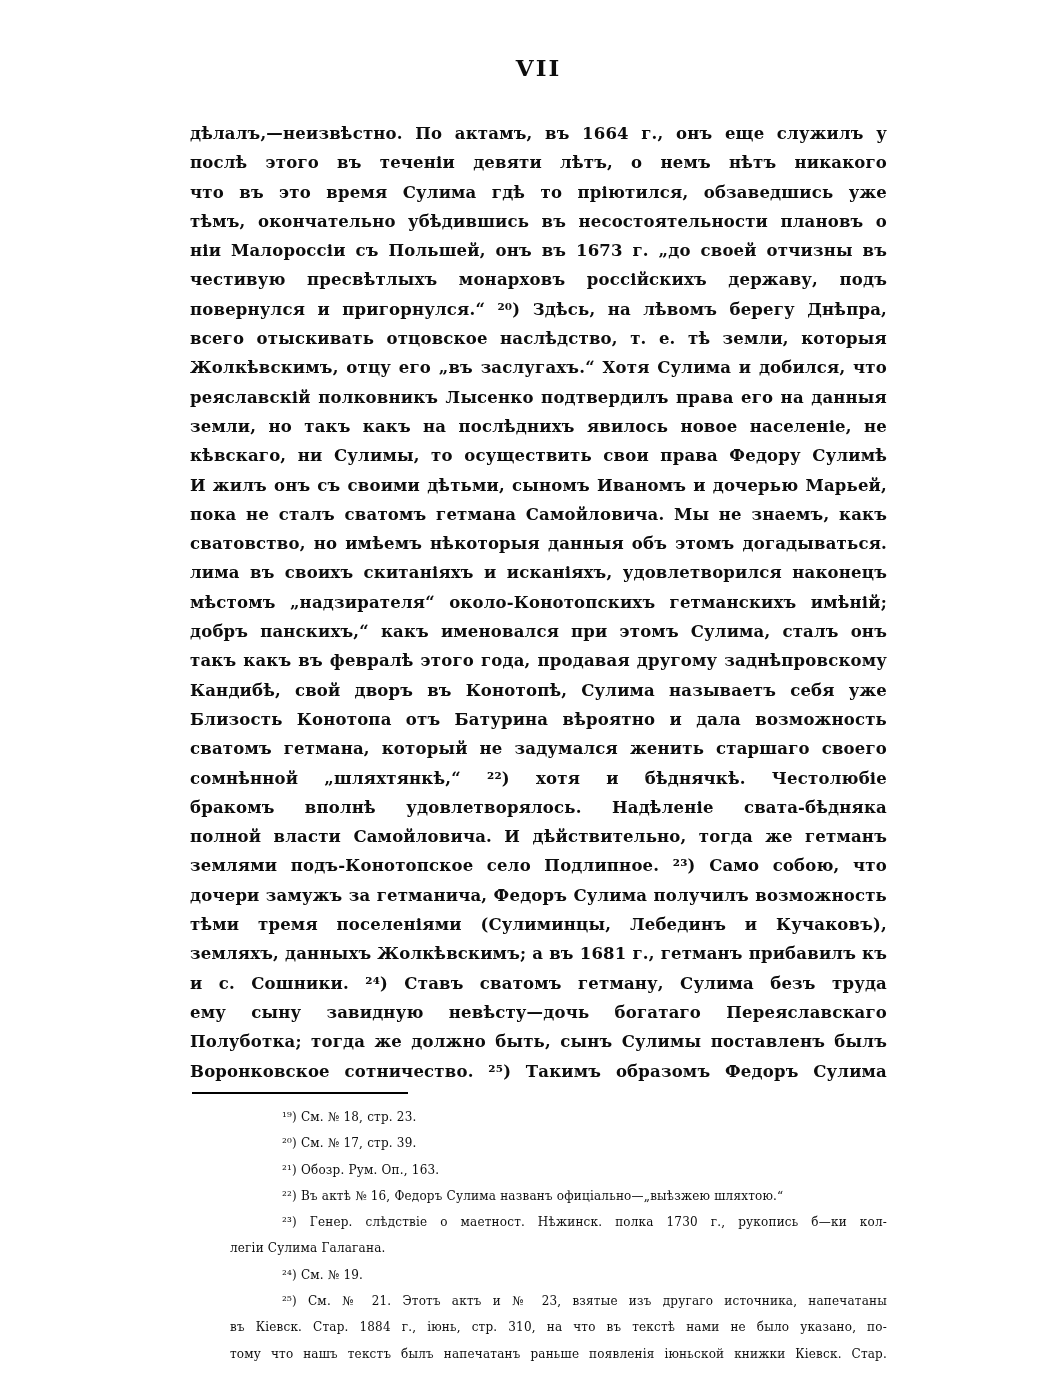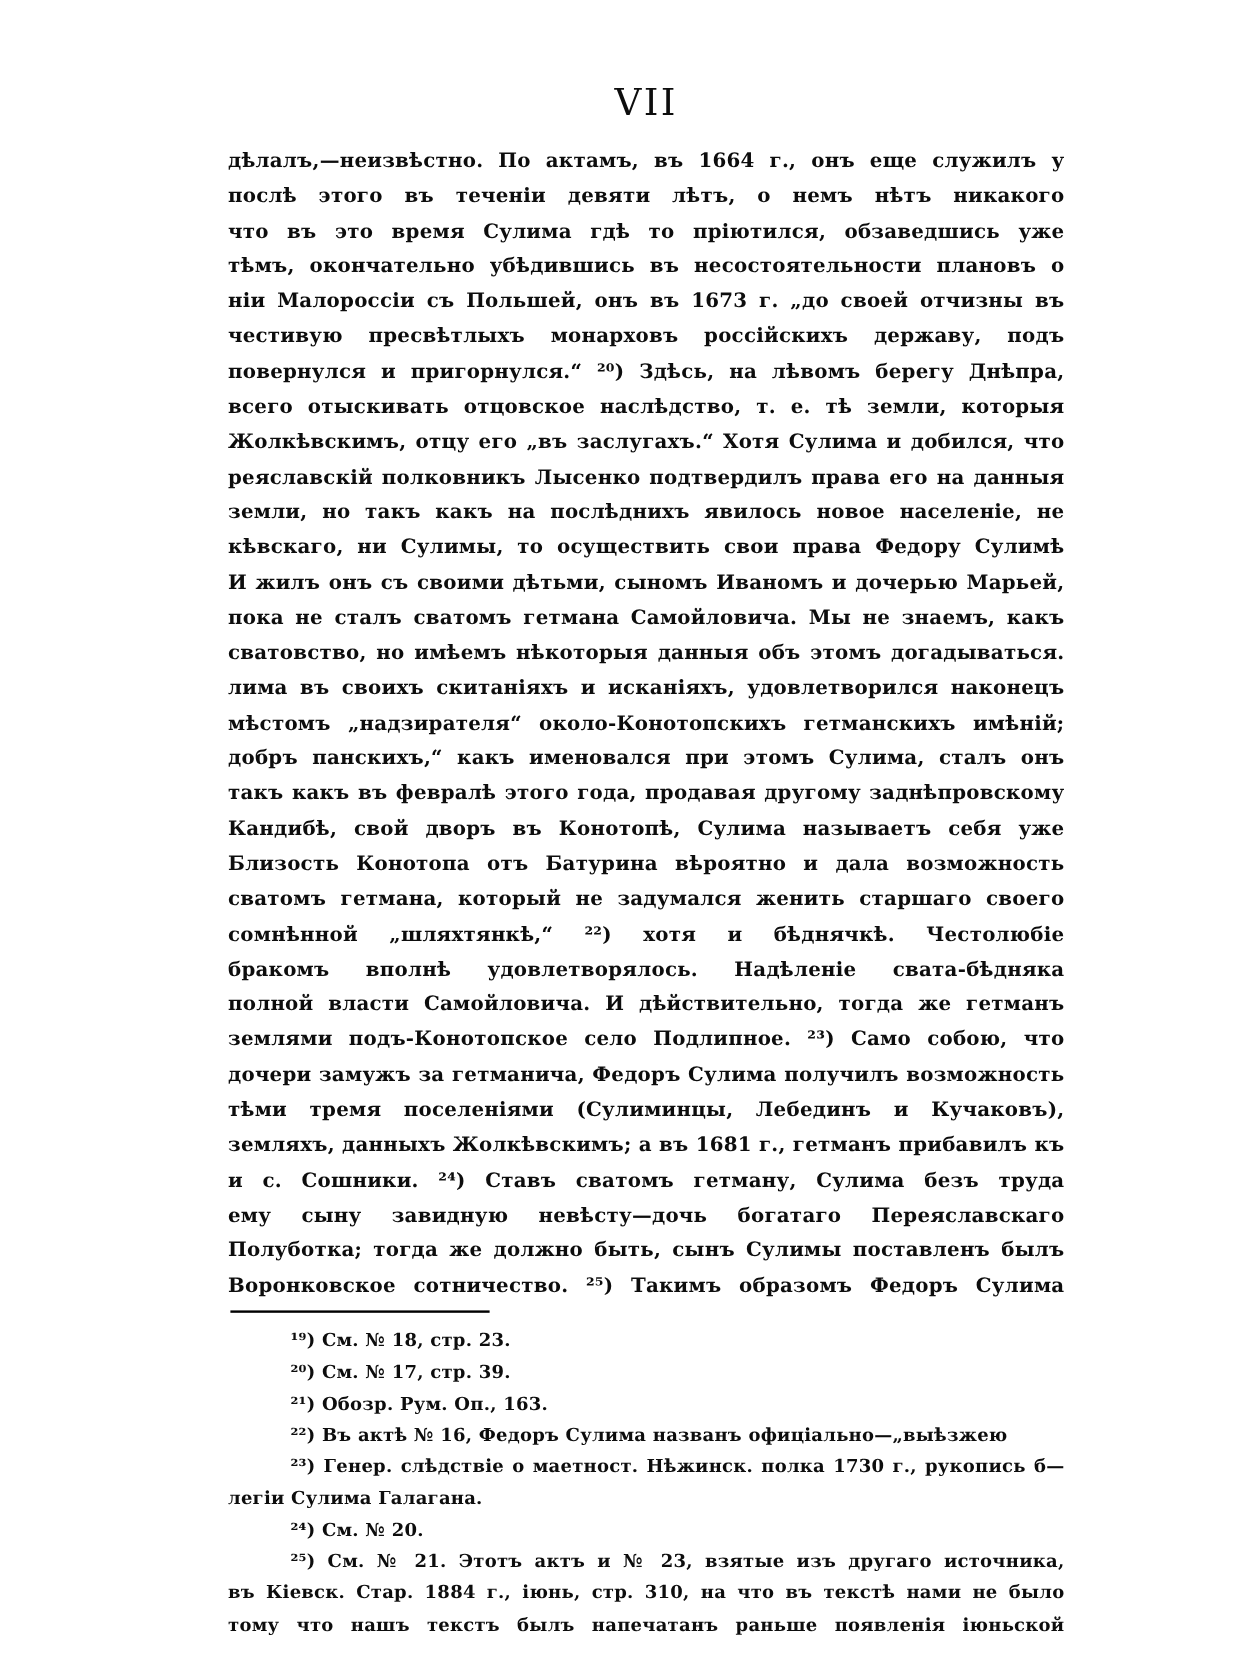--- a/index.html
+++ b/index.html
@@ -12,26 +12,26 @@
     color: #0d0d0d;
     overflow: hidden;
   }
   .page {
     position: absolute;
     inset: 0;
     background: #ffffff;
   }
   .page-number {
     position: absolute;
-    top: 68px;
+    top: 54px;
     left: 190px;
     width: 697px;
     text-align: center;
-    font-size: 31px;
-    font-weight: normal;
+    font-size: 23px;
+    font-weight: bold;
     letter-spacing: 2px;
   }
   .body-text {
     position: absolute;
     top: 119px;
     left: 190px;
     width: 697px;
   }
   .body-text .line {
     height: 29.3px;
@@ -54,25 +54,26 @@
   }
   .footnotes {
     position: absolute;
     top: 1104px;
     left: 190px;
     width: 697px;
   }
   .footnotes .fn-line {
     height: 26.3px;
     line-height: 26.3px;
-    font-size: 15px;
-    font-weight: bold;
+    font-size: 12px;
+    font-weight: normal;
     letter-spacing: 0.2px;
     text-align: left;
     overflow: hidden;
+    margin-left: 40px;
   }
   .footnotes .fn-line.fn-indent { padding-left: 52px; }
   .footnotes .fn-line.fn-justify {
     text-align: justify;
     text-align-last: justify;
   }
 </style>
 </head>
 <body>
 
@@ -118,19 +119,19 @@
 
   <div class="footnote-separator"></div>
 
   <div class="footnotes">
     <div class="fn-line fn-indent">¹⁹) См. № 18, стр. 23.</div>
     <div class="fn-line fn-indent">²⁰) См. № 17, стр. 39.</div>
     <div class="fn-line fn-indent">²¹) Обозр. Рум. Оп., 163.</div>
     <div class="fn-line fn-indent">²²) Въ актѣ № 16, Федоръ Сулима названъ офиціально—„выѣзжею шляхтою.“</div>
     <div class="fn-line fn-indent fn-justify">²³) Генер. слѣдствіе о маетност. Нѣжинск. полка 1730 г., рукопись б—ки кол-</div>
     <div class="fn-line">легіи Сулима Галагана.</div>
-    <div class="fn-line fn-indent">²⁴) См. № 20.</div>
+    <div class="fn-line fn-indent">²⁴) См. № 19.</div>
     <div class="fn-line fn-indent fn-justify">²⁵) См. № 21. Этотъ актъ и № 23, взятые изъ другаго источника, напечатаны</div>
     <div class="fn-line fn-justify">въ Кіевск. Стар. 1884 г., іюнь, стр. 310, на что въ текстѣ нами не было указано, по-</div>
     <div class="fn-line fn-justify">тому что нашъ текстъ былъ напечатанъ раньше появленія іюньской книжки Кіевск. Стар.</div>
   </div>
 
 </div>
 
 </body></html>

